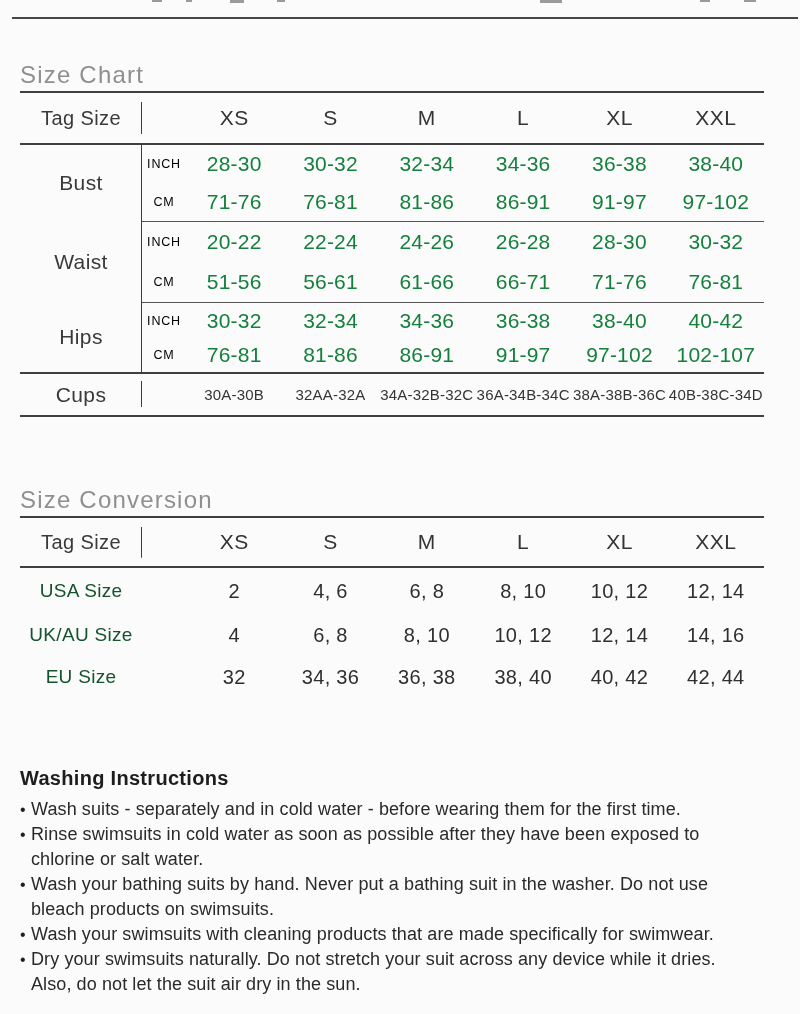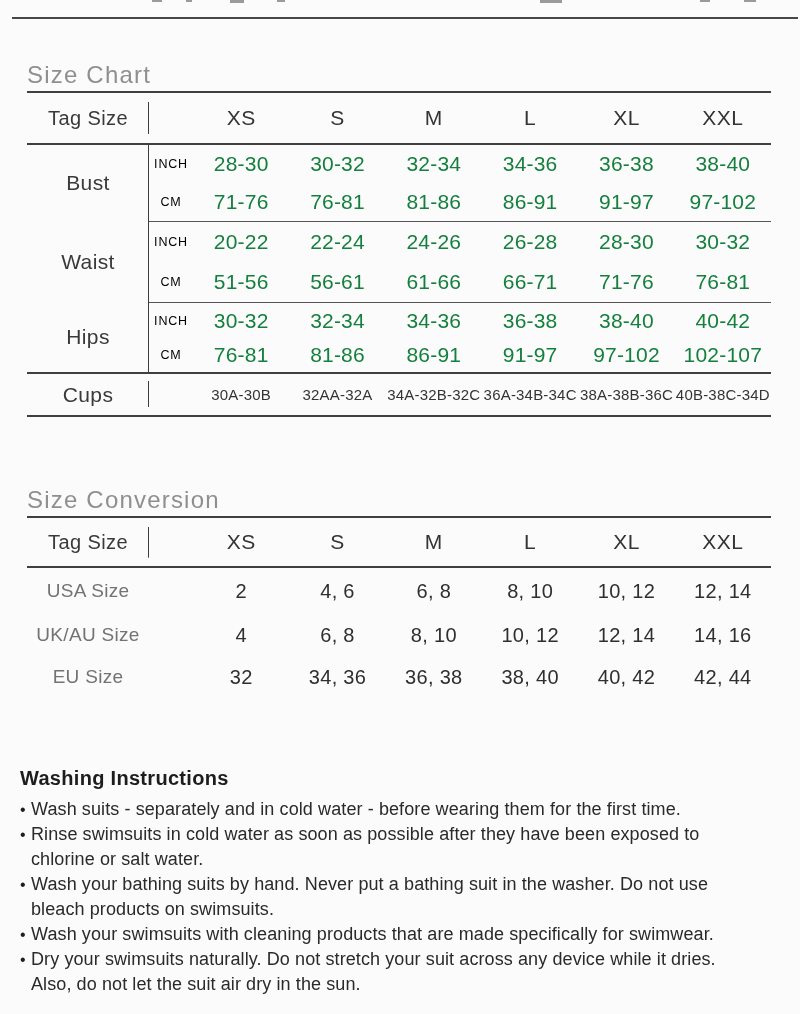--- a/index.html
+++ b/index.html
@@ -9,21 +9,21 @@
     font-family:"Liberation Sans", sans-serif;
     color:#303030;
     overflow:hidden;
   }
   .page{position:relative;width:800px;height:1014px;overflow:hidden;}
 
   
   .top-line{position:absolute;top:17px;left:12px;width:786px;height:2px;background:#474747;}
   .frag{position:absolute;top:0;height:2px;background:#9a9a9a;}
 
-  .section{position:absolute;left:27px;width:744px;}
+  .section{position:absolute;left:20px;width:744px;}
   #size-chart-section{top:62px;}
   #size-conversion-section{top:487px;}
 
   .section-title{
     font-size:24px;line-height:26px;font-weight:400;
     color:#8f8f8f;letter-spacing:1.2px;margin:0 0 3px 0;
   }
 
   table{
     border-collapse:collapse;table-layout:fixed;
@@ -48,21 +48,21 @@
   tr.cv-head th, tr.cv-head td{height:48px;}
   tr.cv-r0 td{height:46px;}
   tr.cv-r td{height:42px;}
 
   .tag-label{font-size:20px;letter-spacing:.4px;color:#3a3a3a;}
   .size-head{font-size:21px;letter-spacing:.4px;color:#343434;}
   .meas-label{font-size:21px;letter-spacing:.4px;color:#3a3a3a;}
   .unit{font-size:12.5px;letter-spacing:.8px;color:#000000;}
   .val{font-size:21px;letter-spacing:.2px;color:#15803d;}
   .cup-val{font-size:15px;letter-spacing:.2px;color:#343434;}
-  .cv-label{font-size:19px;letter-spacing:.3px;color:#737373;}
+  .cv-label{font-size:19px;letter-spacing:.3px;color:#14532d;}
   .cv-val{font-size:20px;letter-spacing:.3px;color:#2f2f2f;}
 
   
   .div-short{
     background:linear-gradient(#3d3d3d,#3d3d3d) no-repeat;
     background-position:right center;background-size:1.5px 64%;
   }
   .div-full{
     background:linear-gradient(#3d3d3d,#3d3d3d) no-repeat;
     background-position:right center;background-size:1.5px 100%;

